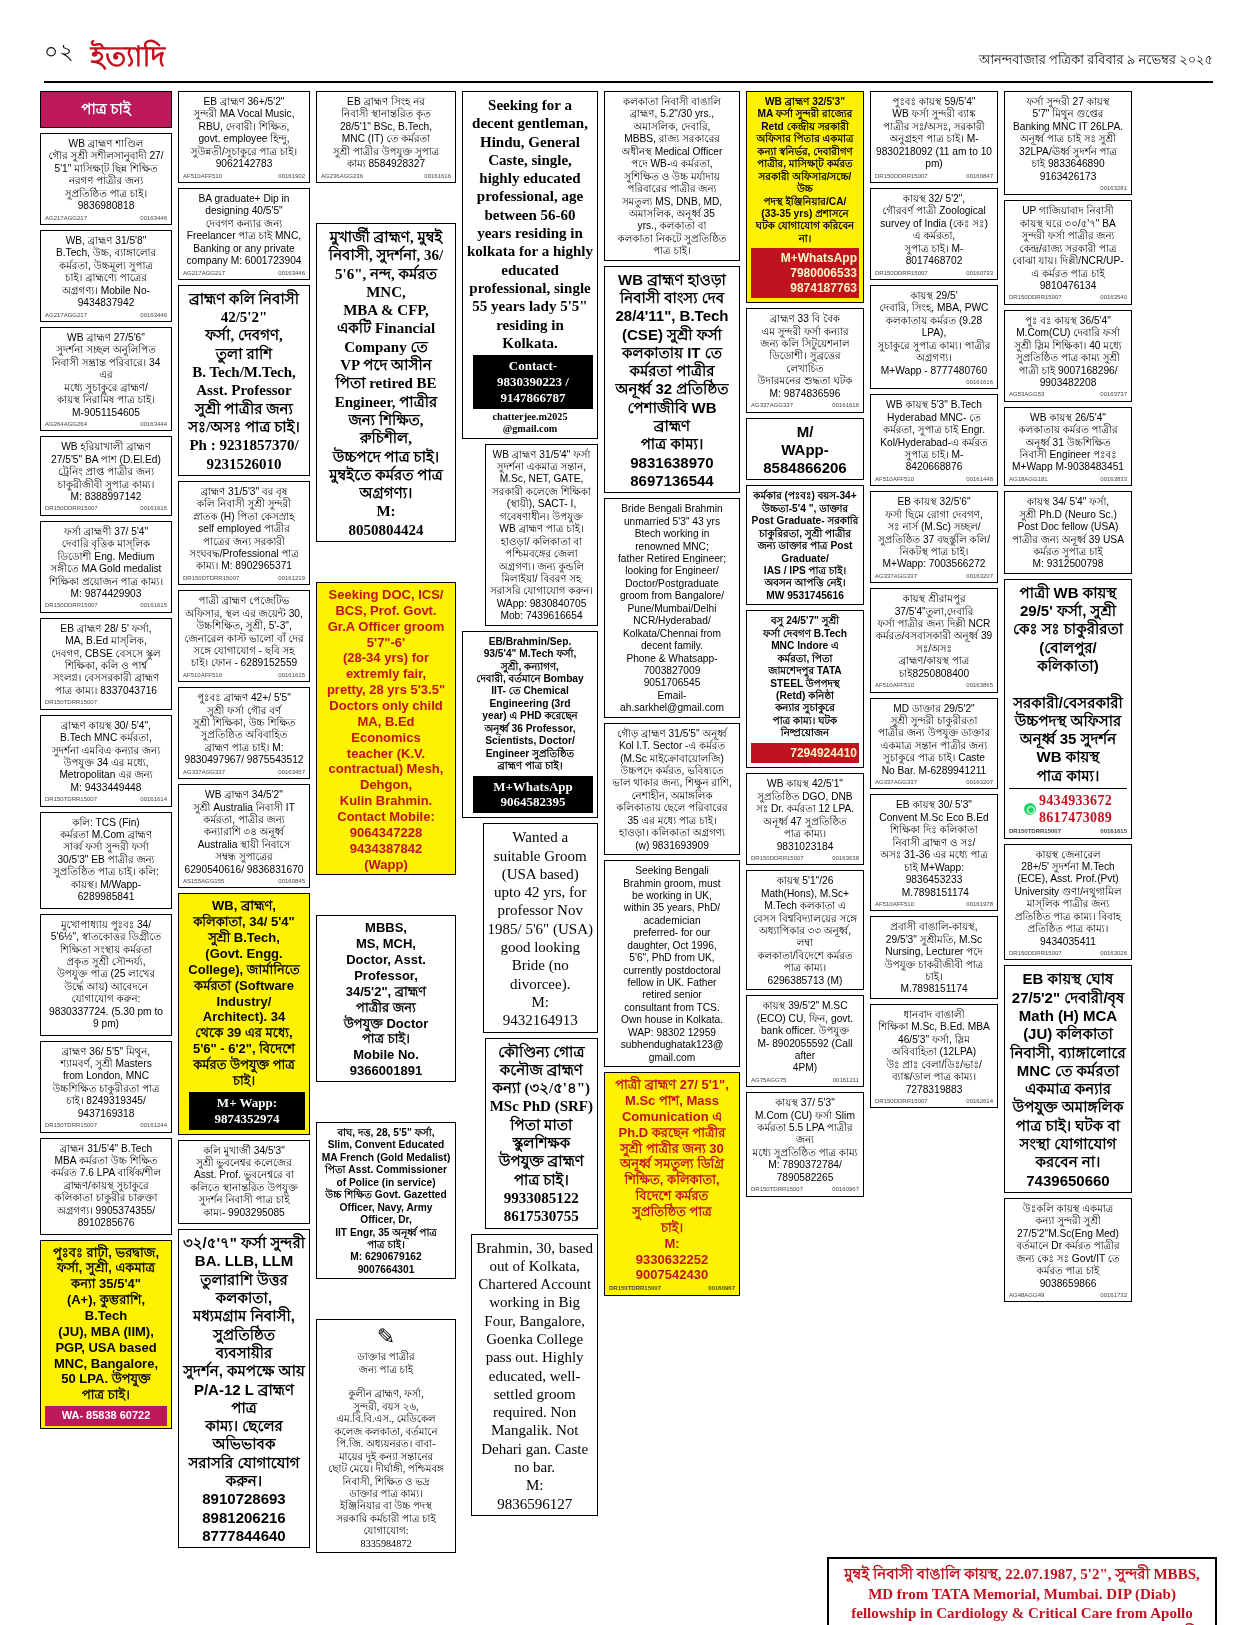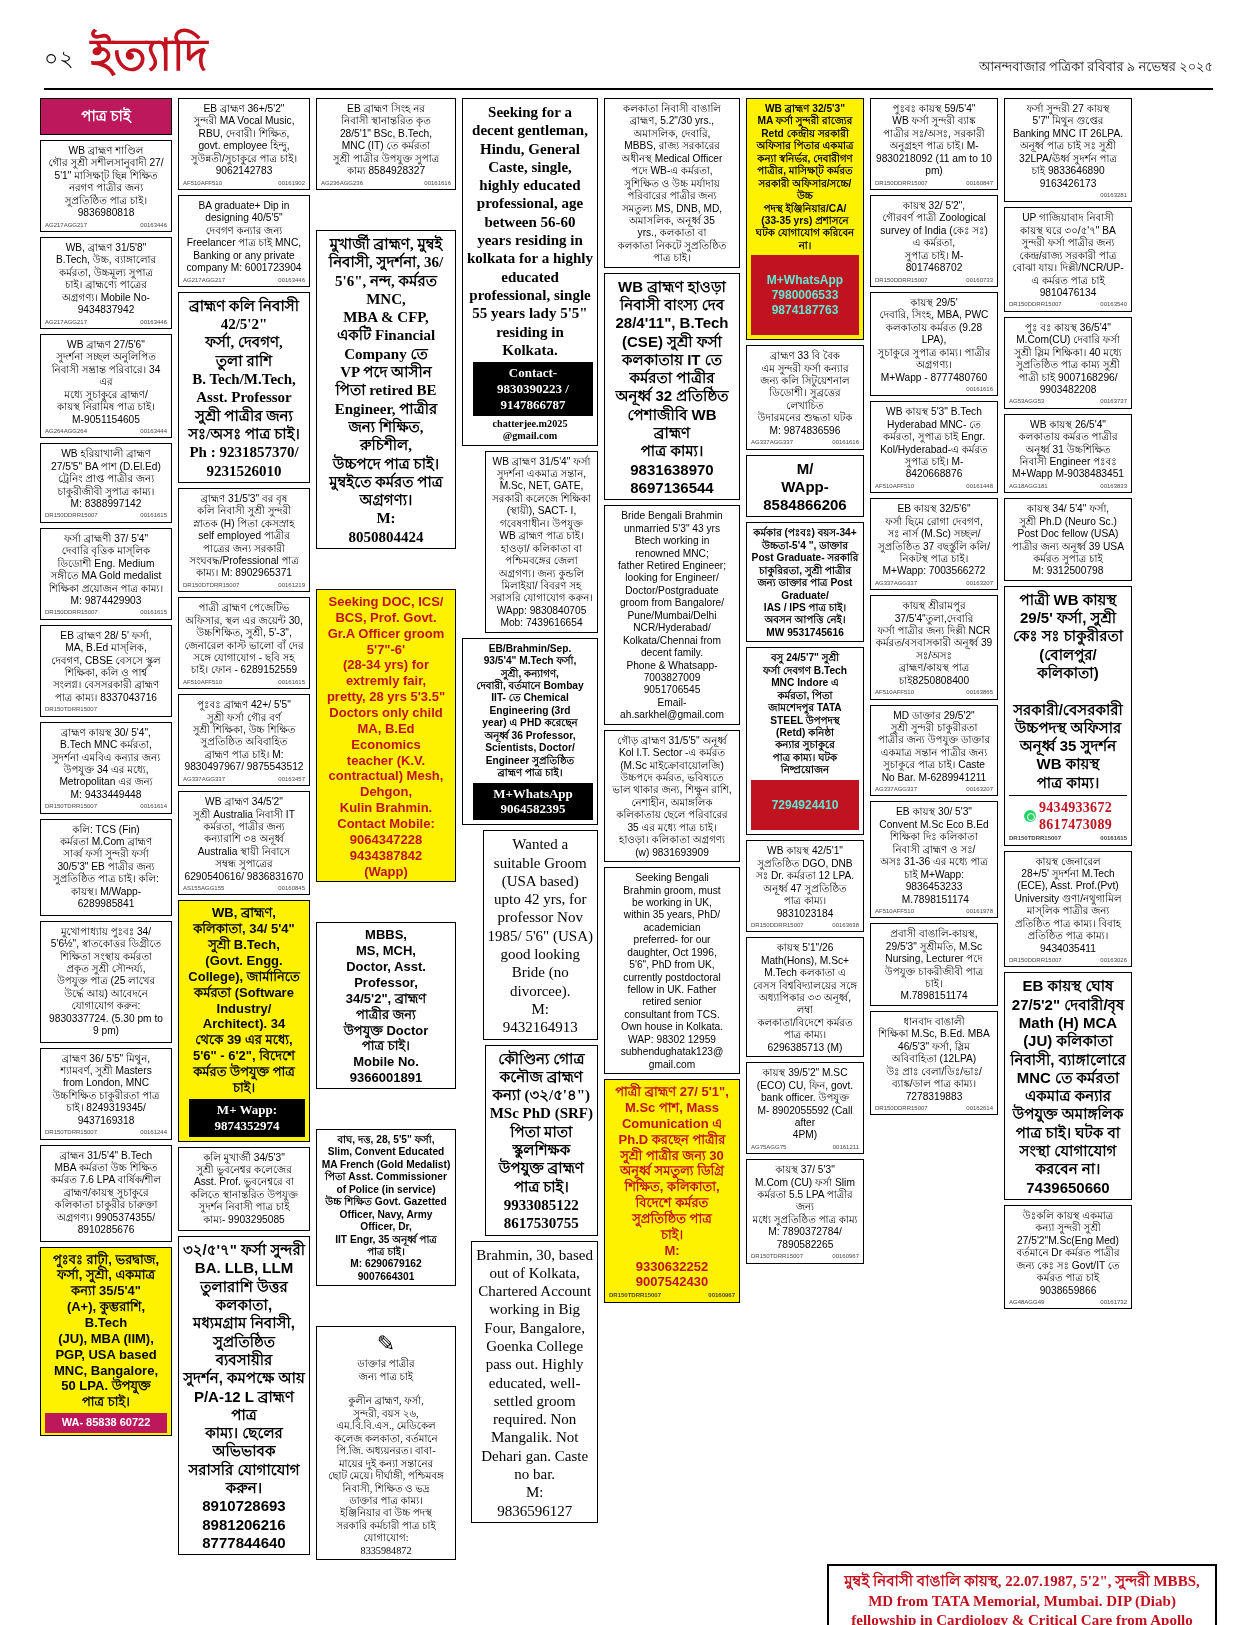--- a/index.html
+++ b/index.html
@@ -14,21 +14,21 @@
   .page { position: relative; width: 1257px; height: 1178px; padding: 0; border-radius: 17px; }
 
   
   .masthead {
     display: flex; align-items: flex-end; justify-content: space-between;
     padding: 34px 44px 6px 44px;
   }
   .mast-left { display: flex; align-items: flex-end; gap: 16px; }
   .page-no { font-size: 22px; letter-spacing: 1px; color: #111; font-family: "Liberation Serif", serif;}
   .mast-title {
-    font-size: 44px; font-weight: bold; color: #c1121f;
+    font-size: 28px; font-weight: bold; color: #c1121f;
     font-family: "Liberation Serif", serif; line-height: 1;
   }
   .mast-right { font-size: 13px; color: #111; font-family: "Liberation Serif", serif; }
 
   .hrule { height: 2px; background: #000; margin: 4px 44px 0 44px; }
 
   
   .cols {
     display: flex; gap: 6px;
     padding: 8px 40px 10px 40px;
@@ -80,22 +80,22 @@
 
   
   .hl-yellow { background: #fff200; }
   .red-text { color: #c1121f; }
   .black-bar {
     background: #000; color: #fff; font-weight: bold;
     padding: 3px 2px; font-size: 13px; margin: 3px 0 2px 6px;
     font-family: "Liberation Serif", serif;
   }
   .red-bar {
-    background: #c1121f; color: #5eead4; font-weight: bold;
-    padding: 18px 2px; font-size: 12px; margin: 3px 0 2px 0;
+    background: #c1121f; color: #fef9c3; font-weight: bold;
+    padding: 3px 2px; font-size: 12px; margin: 3px 0 2px 0; text-align: right;
   }
   .phone {
     font-weight: bold; font-size: 14px; letter-spacing: .3px;
     font-family: "Liberation Serif", serif;
   }
   .phone-red { color: #c1121f; }
   .bottom-red-strip {
     background: #be185d; color: #fff; font-weight: bold;
     font-size: 11px; padding: 3px 2px; margin-top: 3px;
   }

